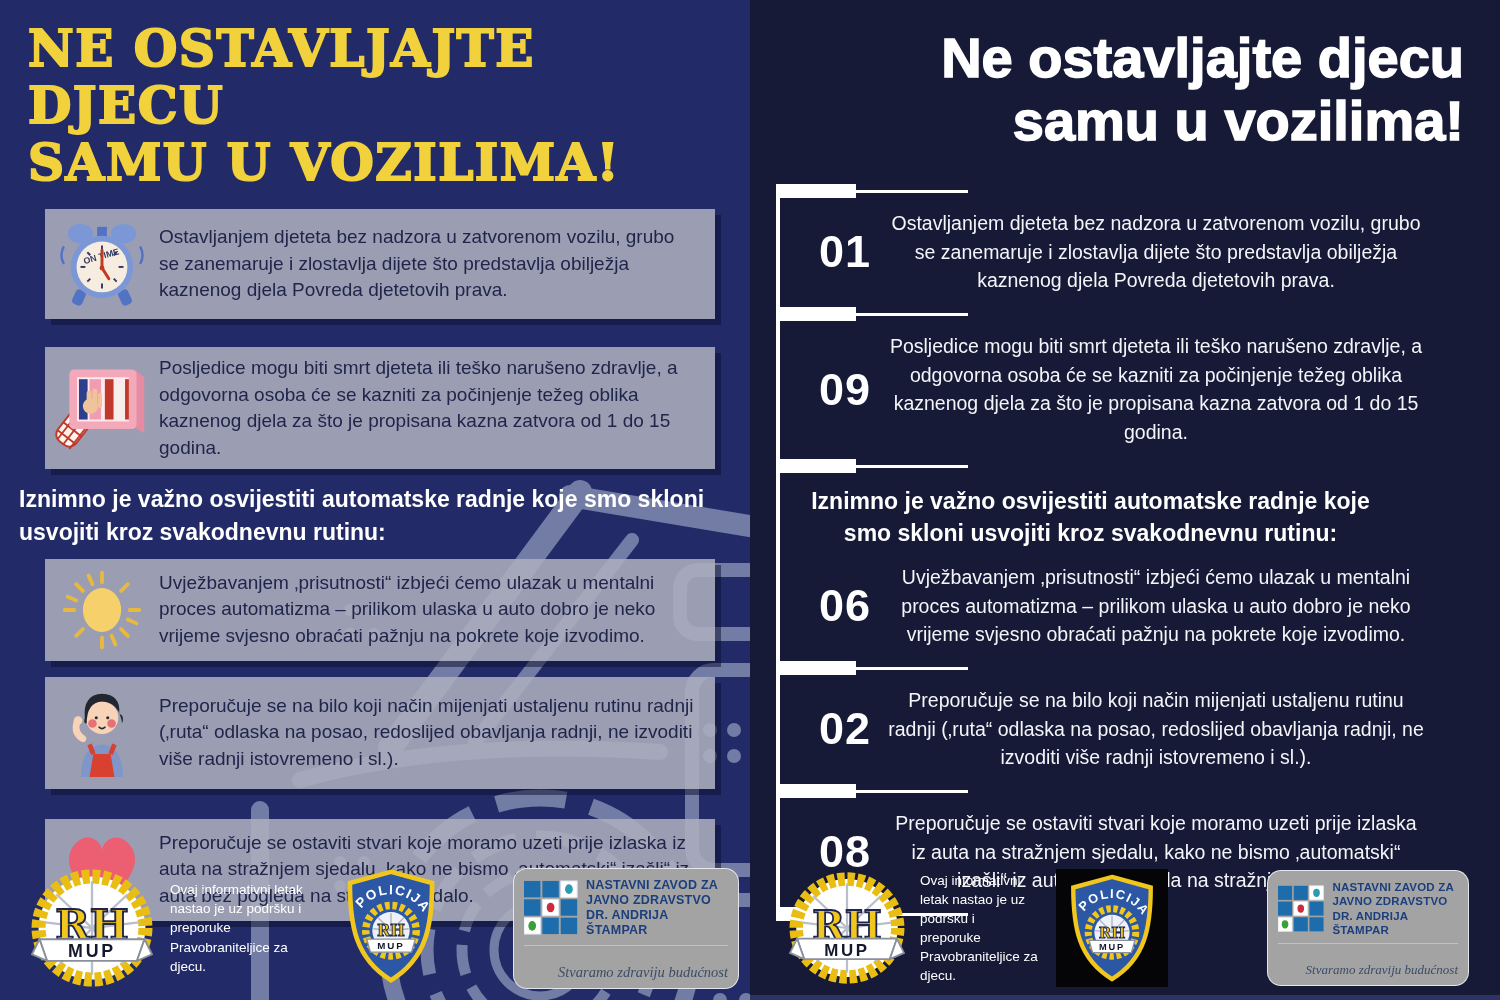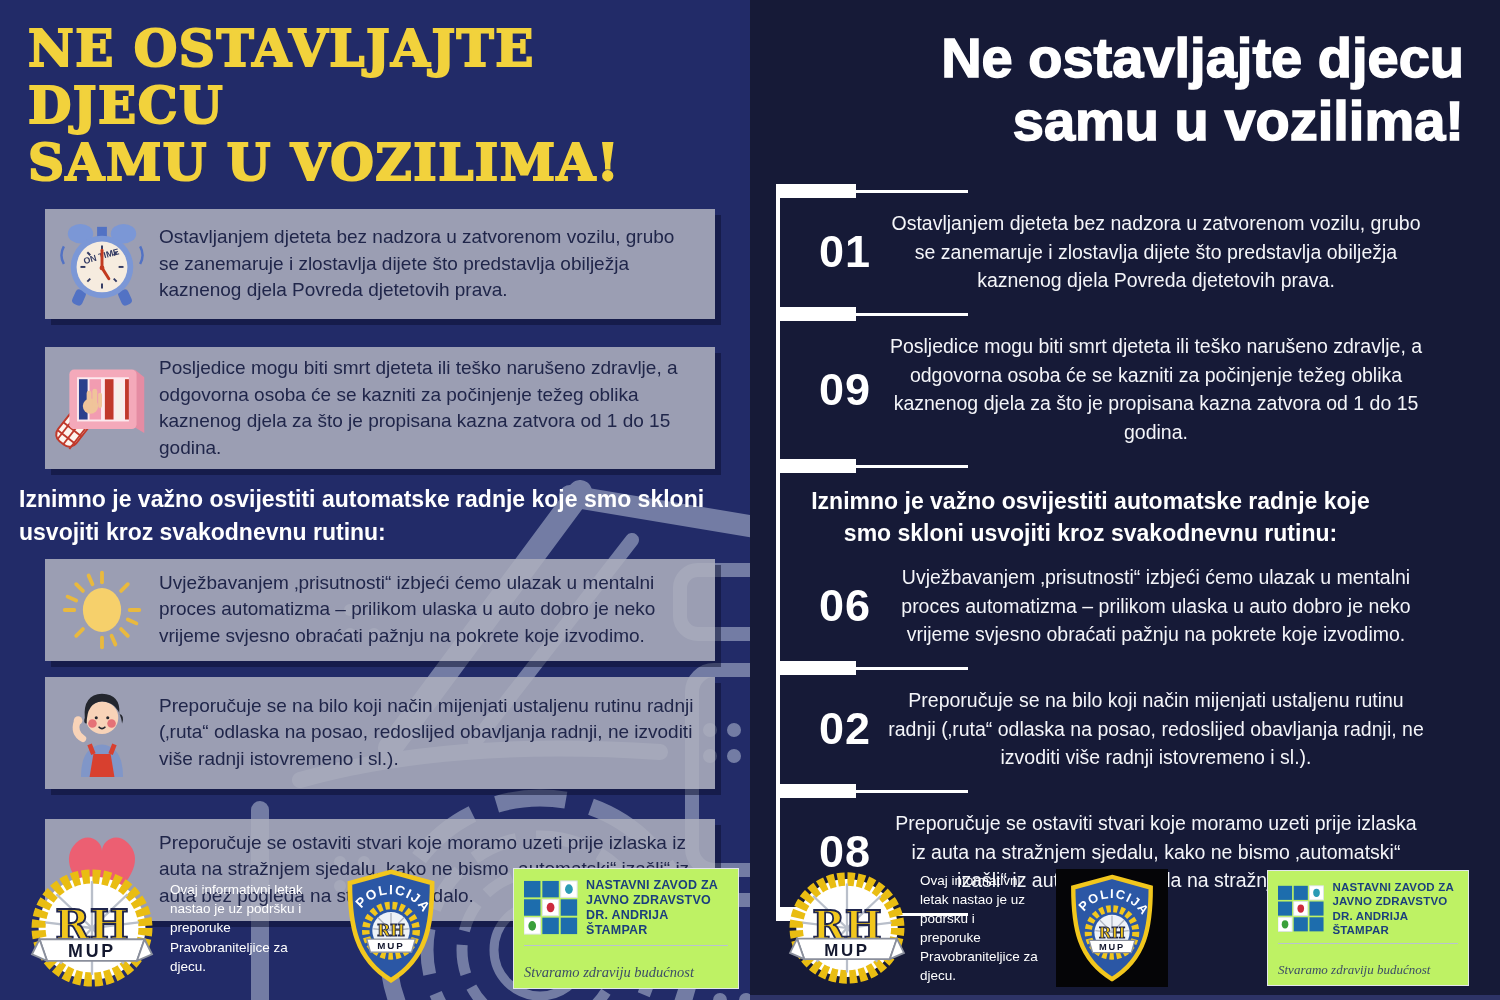--- a/index.html
+++ b/index.html
@@ -26,30 +26,30 @@
   .footer { position:absolute; left:0; right:0; bottom:0; z-index:2;
             display:flex; align-items:center; }
   .footer-left { padding:0 12px 12px 30px; height:132px; }
   .footer-right { padding:0 32px 12px 38px; height:132px; }
   .note { font-size:13.5px; line-height:1.42; color:#ffffff; }
   .note-l { width:152px; margin-left:16px; }
   .note-r { width:118px; margin-left:14px; }
   .shield-wrap-l { margin-left:22px; }
   .shield-black { margin-left:18px; background:#050507; width:112px; height:118px;
                   display:flex; align-items:center; justify-content:center; }
-  .institute { margin-left:auto; background:#bef264; padding:9px 10px 7px;
-               box-shadow:0 0 0 1px #e3e6ec; }
+  .institute { margin-left:auto; background:#a3a3a3; padding:9px 10px 7px;
+               box-shadow:0 0 0 1px #e3e6ec;border-radius:13px; }
   .inst-l { width:224px; }
   .inst-r { width:200px; }
   .inst-top { display:flex; align-items:center; gap:8px; }
   .inst-name { font-size:12.5px; font-weight:bold; line-height:1.22; color:#1b3f7d; letter-spacing:.2px; }
   .inst-r .inst-name { font-size:11.5px; }
   .inst-tag { margin-top:6px; padding-top:18px; border-top:1.5px solid #b9c2d0;
               font-family:"Liberation Serif", serif; font-style:italic;
-              font-size:14.5px; color:#3c4c66; }
+              font-size:14.5px; color:#3c4c66;text-align:right; }
   .inst-r .inst-tag { font-size:13px; }
 
   
   .panel-right { position:relative; width:750px; height:1000px; background:#161a37; overflow:hidden; }
   .panel-right::after { content:""; position:absolute; left:0; right:0; bottom:0; height:5px;
                         background:#2d3366; }
   .right-title { text-align:right; padding:26px 36px 0 0; color:#ffffff; font-weight:bold;
                  font-size:56px; line-height:1.13; letter-spacing:0;
                  -webkit-text-stroke:1.5px #ffffff; }
   .rlist { position:absolute; left:26px; top:184px; width:650px;text-align:center; }

